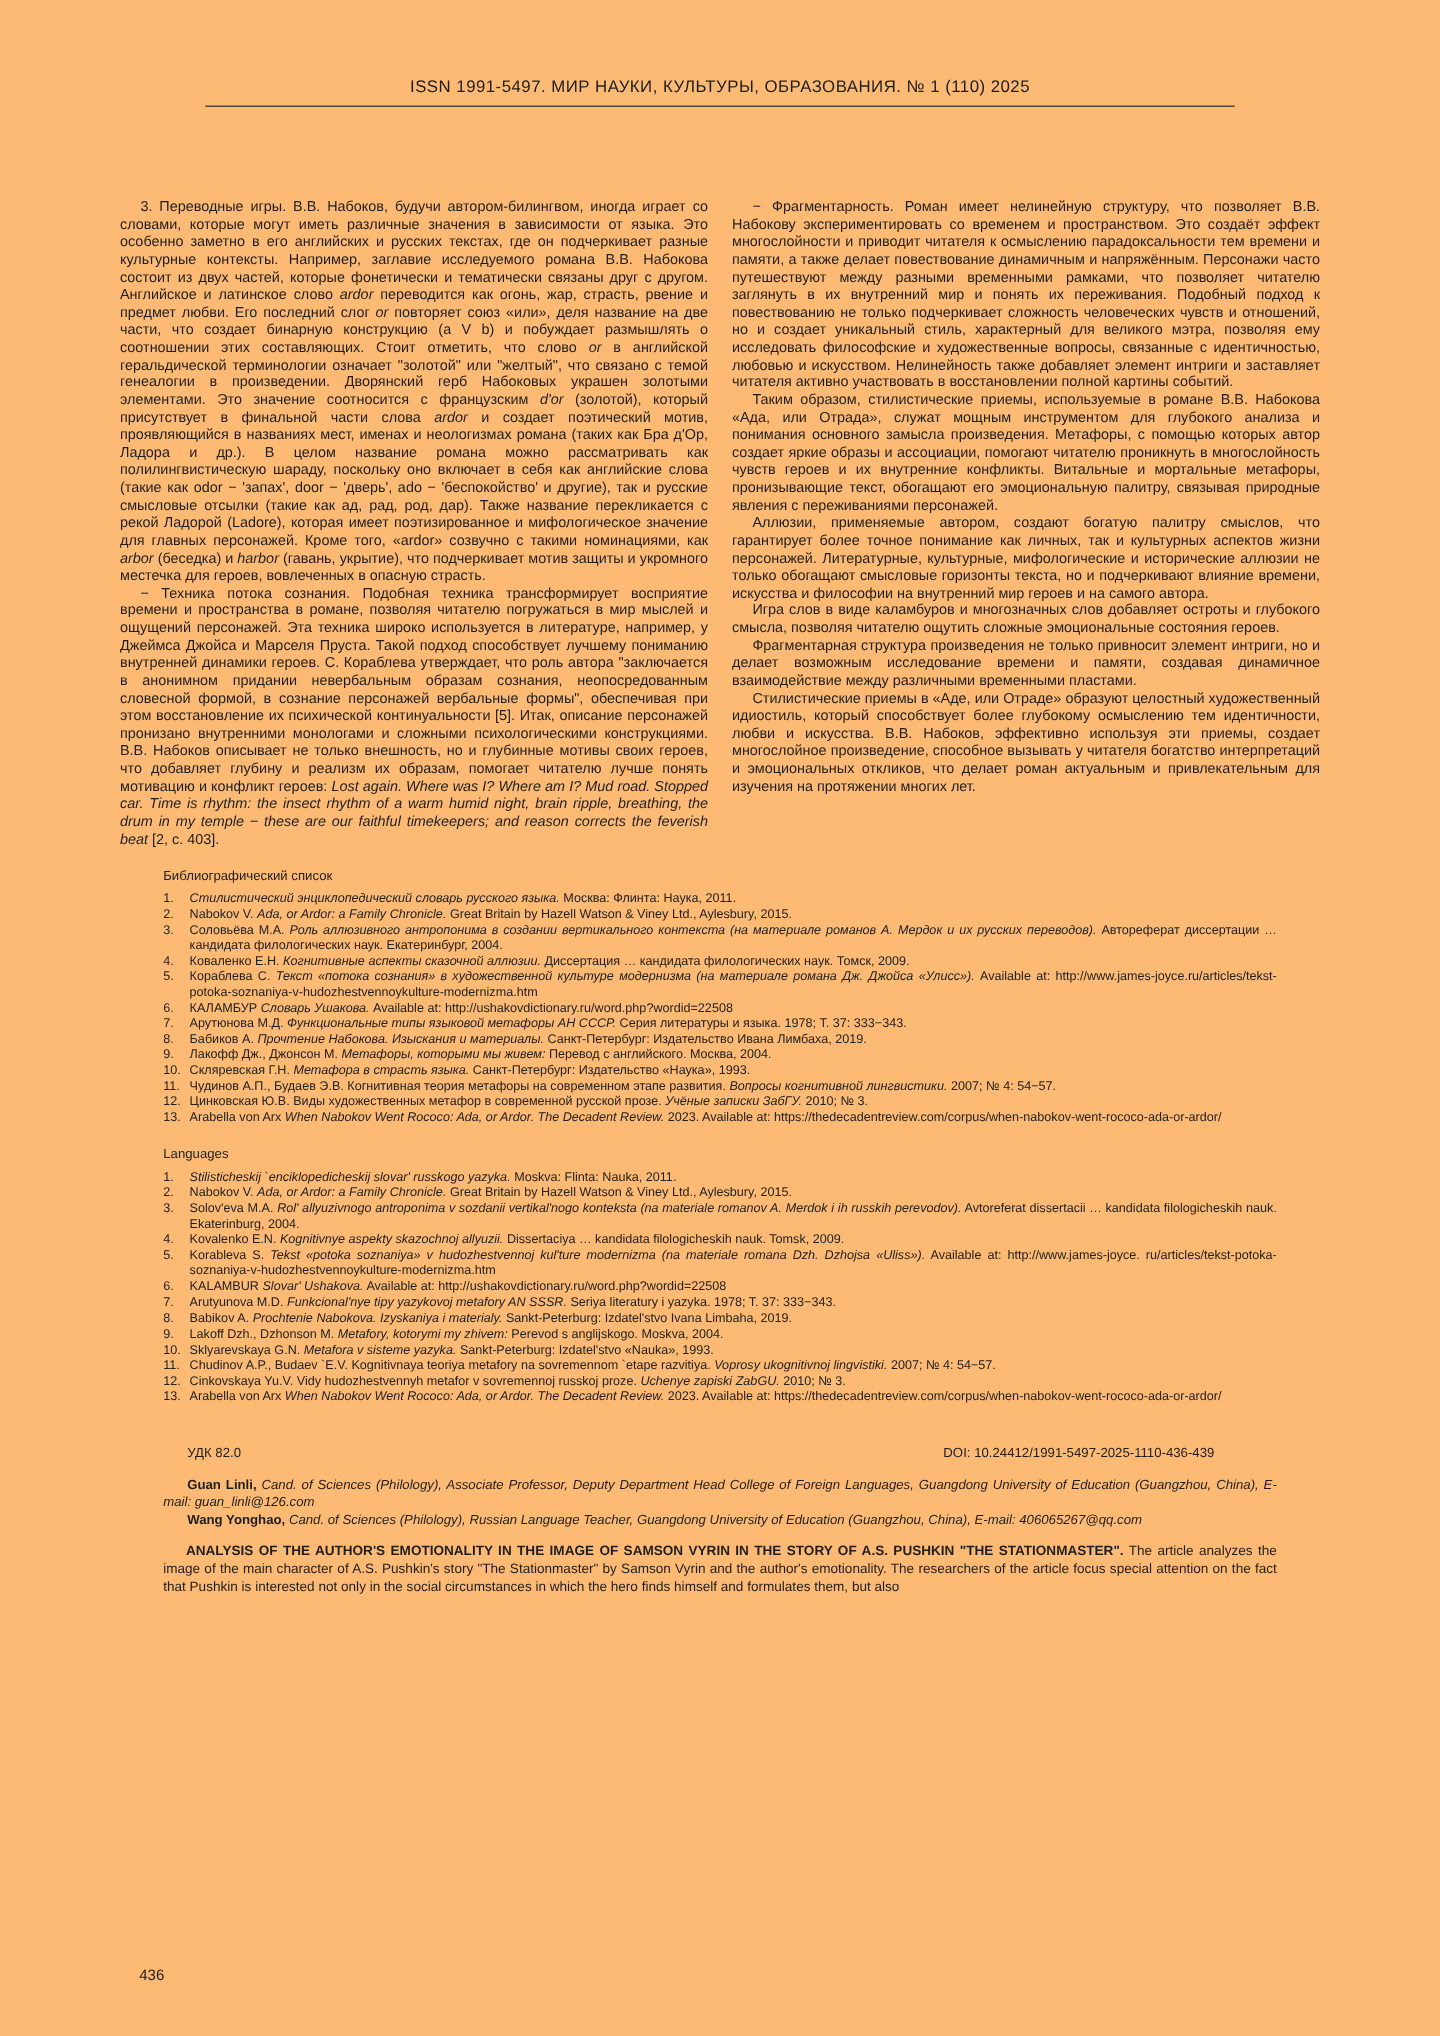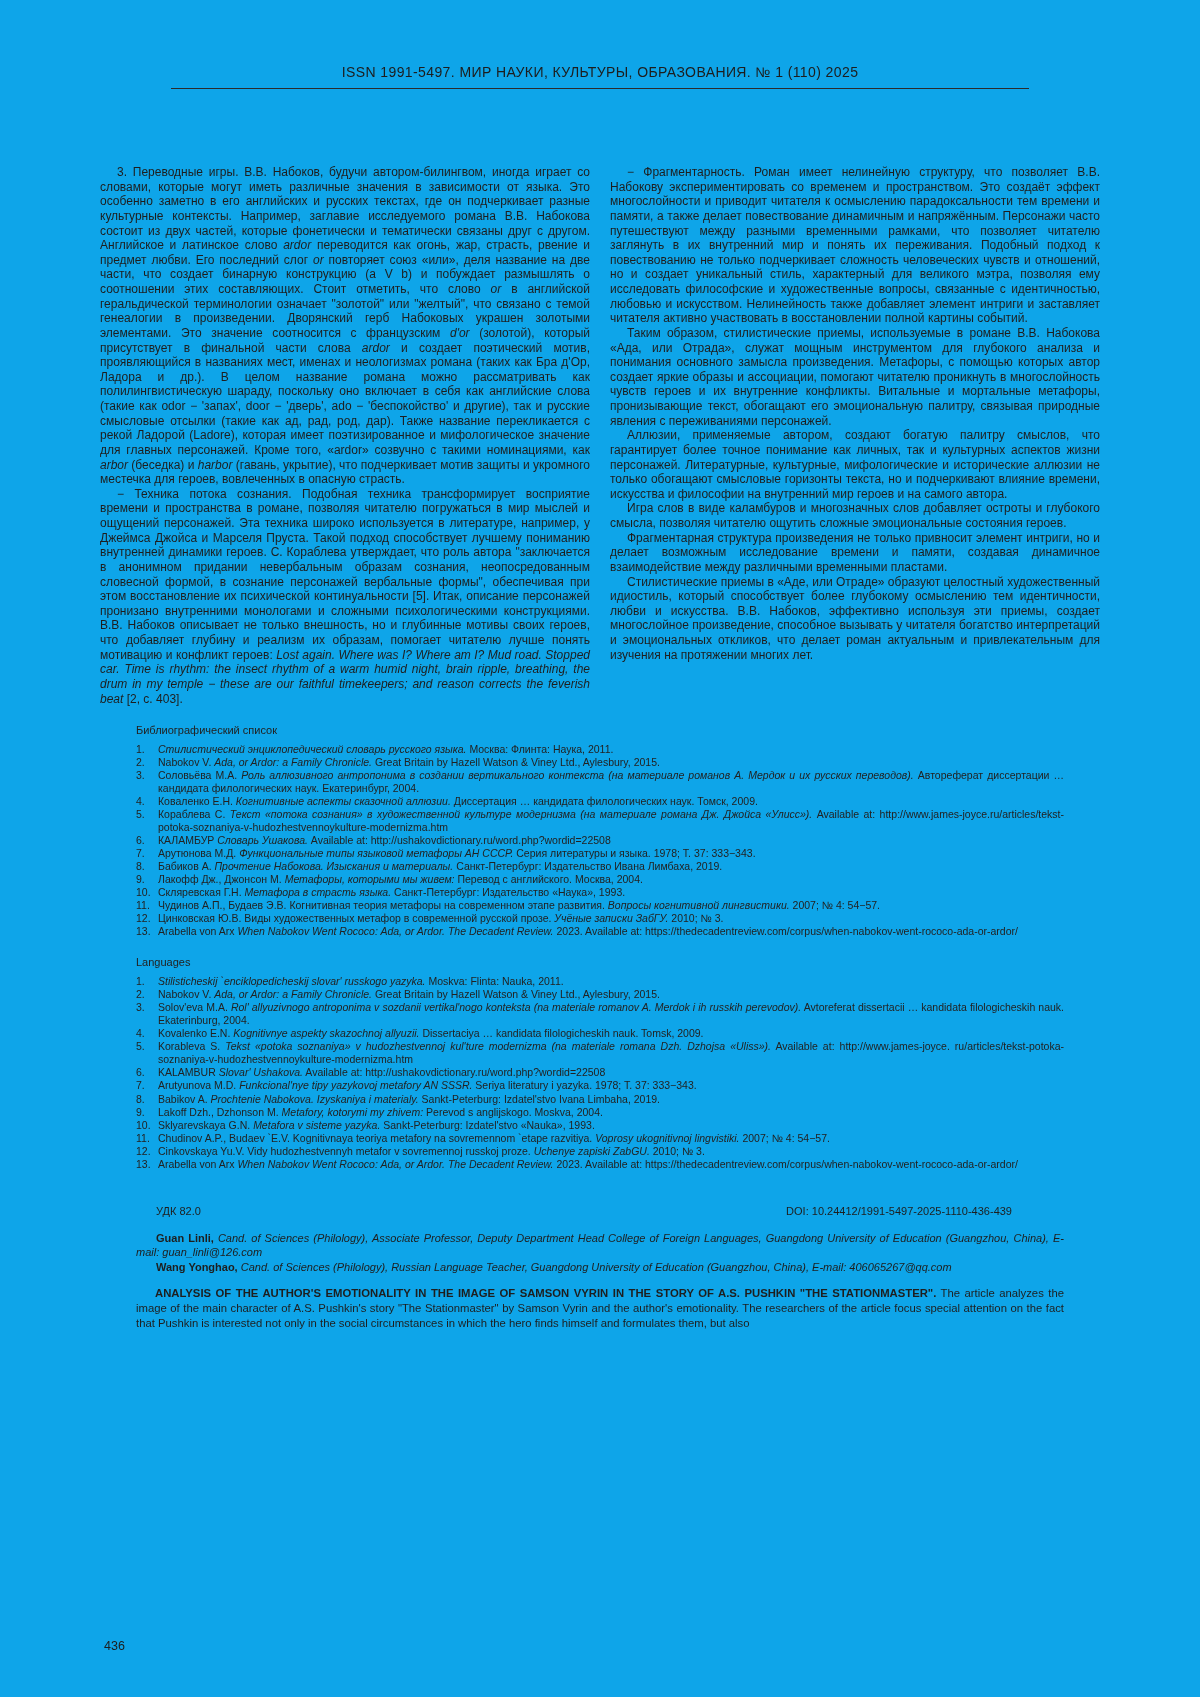--- a/index.html
+++ b/index.html
@@ -5,21 +5,21 @@
   html, body {
     margin: 0;
     padding: 0;
     background: #ffffff;
   }
   .page {
     position: relative;
     width: 1200px;
     height: 1697px;
     box-sizing: border-box;
-    background: #0ea5e9;
+    background: #fdba74;
     color: #1b1b1b;
     font-family: "Liberation Sans", sans-serif;
     padding: 64px 100px 0 100px;
     overflow: hidden;
   }
   .it { font-style: italic; }
   .bd { font-weight: bold; }
 
   
   .journal-line {
@@ -121,21 +121,21 @@
     margin: 12px 0 0 0;
     font-size: 11.3px;
     line-height: 1.33;
     text-indent: 19px;
     text-align: justify;
     color: #1e1e1e;
   }
 
   .page-number {
     position: absolute;
-    left: 104px;
+    left: 116px;
     bottom: 44px;
     font-size: 12.5px;
     color: #1d1d1d;
   }
 </style>
 </head>
 <body>
 
 <div class="page">
 

